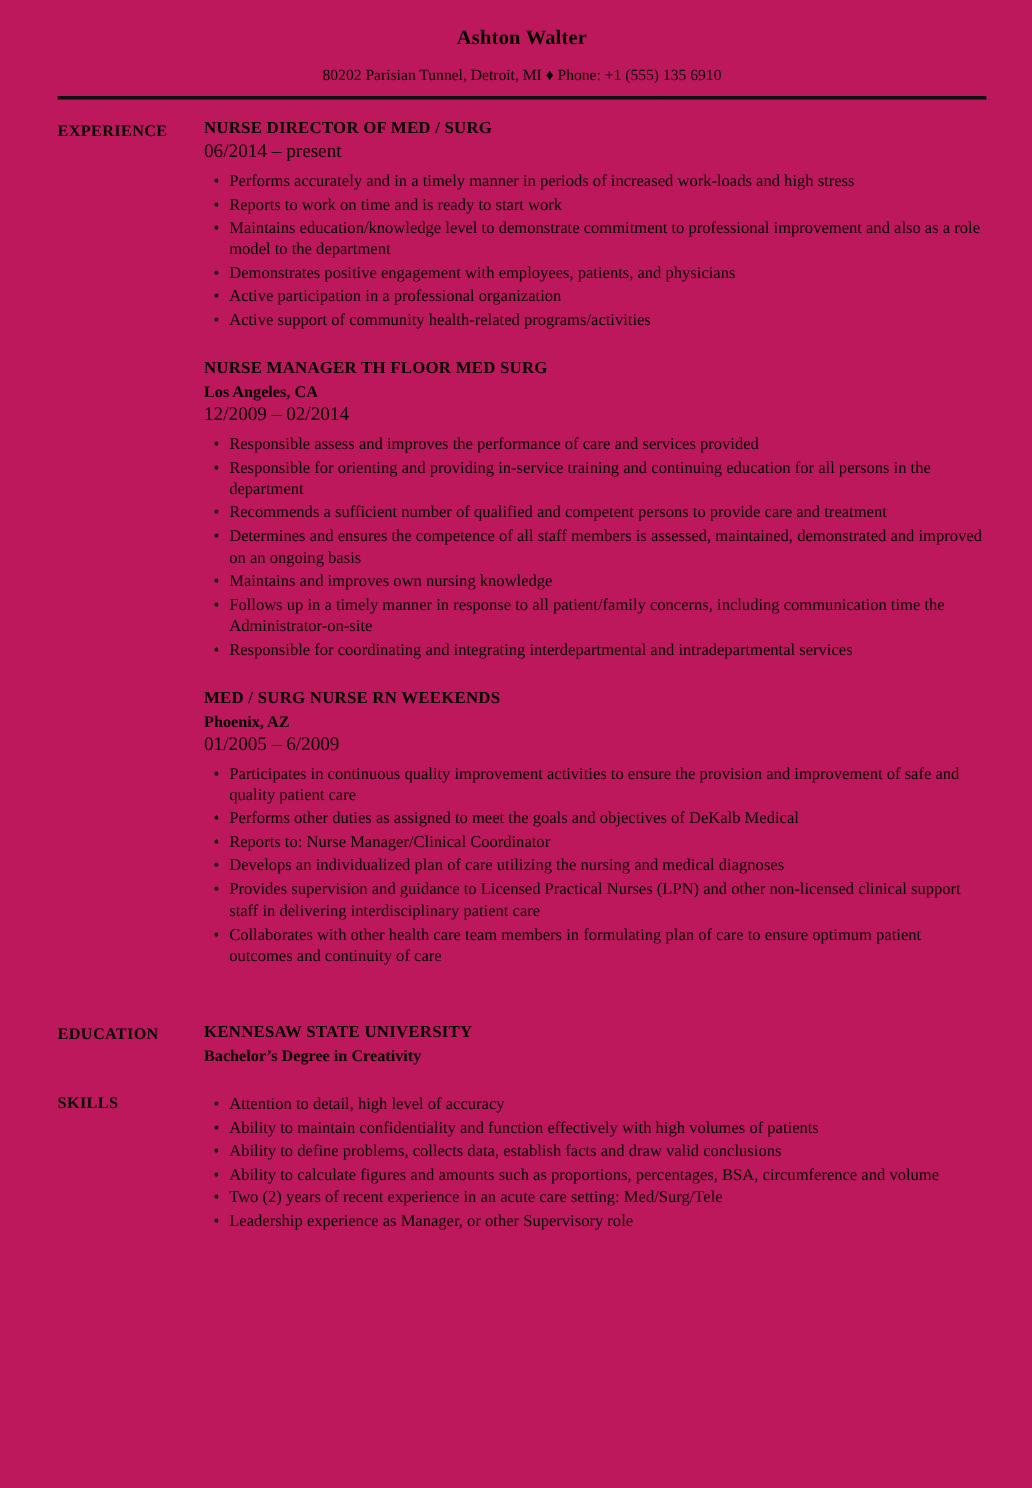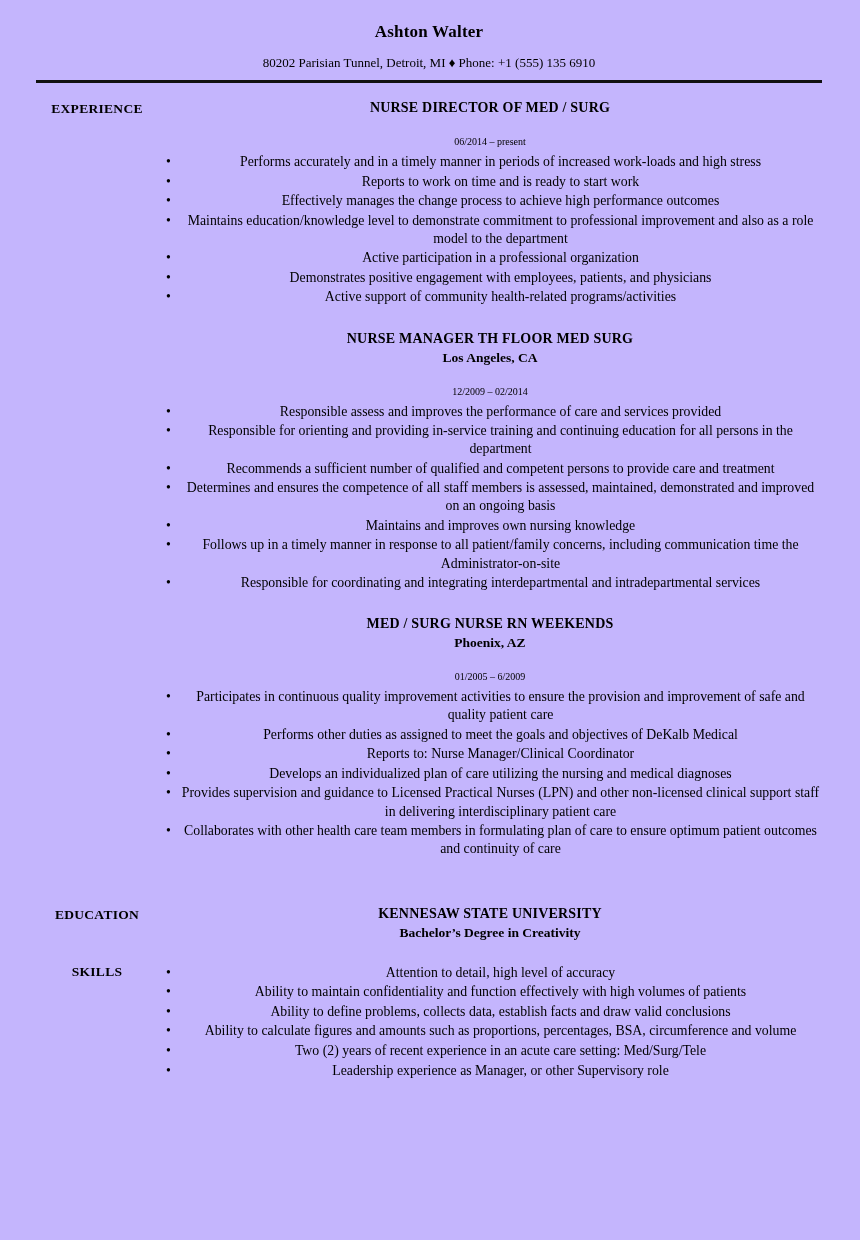--- a/index.html
+++ b/index.html
@@ -6,23 +6,23 @@
     margin: 0;
     padding: 0;
     background: #e9e9e9;
     font-family: "Liberation Serif", "DejaVu Serif", serif;
     color: #000;
   }
   .page {
     width: 860px;
     min-height: 1240px;
     margin: 0 auto;
-    background: #c4b5fd;
+    background: #be185d;
     box-sizing: border-box;
-    padding: 22px 38px 40px 36px;
+    padding: 22px 38px 40px 48px;
   }
   
   .resume-header { text-align: center; }
   .candidate-name {
     margin: 0;
     font-size: 17px;
     font-weight: bold;
     letter-spacing: 0.2px;
   }
   .contact-line {
@@ -34,21 +34,20 @@
     border: none;
     border-top: 3px solid #111;
     margin: 9px 0 0 0;
   }
   
   main { margin-top: 17px; }
   .section-row {
     display: grid;
     grid-template-columns: 122px 1fr;
     align-items: start;
-    text-align: center;
   }
   .section-label {
     font-size: 13.5px;
     font-weight: bold;
     letter-spacing: 0.3px;
     padding-top: 1px;
   }
   .section-content { min-width: 0; }
   
   .job { margin-bottom: 24px; }
@@ -58,22 +57,22 @@
     font-size: 14px;
     font-weight: bold;
     letter-spacing: 0.2px;
   }
   .job-location {
     margin-top: 3px;
     font-size: 13.5px;
     font-weight: bold;
   }
   .job-dates {
-    margin-top: 20px;
-    font-size: 10px;
+    margin-top: 2px;
+    font-size: 16px;
   }
   
   ul.bullets {
     list-style: none;
     margin: 6px 0 0 0;
     padding: 0 0 0 21px;
   }
   ul.bullets li {
     position: relative;
     font-size: 13.8px;
@@ -119,24 +118,23 @@
     <section class="section-row">
       <div class="section-label">EXPERIENCE</div>
       <div class="section-content">
 
         <article class="job">
           <h2 class="job-title">NURSE DIRECTOR OF MED / SURG</h2>
           <div class="job-dates">06/2014 – present</div>
           <ul class="bullets">
             <li>Performs accurately and in a timely manner in periods of increased work-loads and high stress</li>
             <li>Reports to work on time and is ready to start work</li>
-            <li>Effectively manages the change process to achieve high performance outcomes</li>
             <li>Maintains education/knowledge level to demonstrate commitment to professional improvement and also as a role model to the department</li>
+            <li>Demonstrates positive engagement with employees, patients, and physicians</li>
             <li>Active participation in a professional organization</li>
-            <li>Demonstrates positive engagement with employees, patients, and physicians</li>
             <li>Active support of community health-related programs/activities</li>
           </ul>
         </article>
 
         <article class="job">
           <h2 class="job-title">NURSE MANAGER TH FLOOR MED SURG</h2>
           <div class="job-location">Los Angeles, CA</div>
           <div class="job-dates">12/2009 – 02/2014</div>
           <ul class="bullets">
             <li>Responsible assess and improves the performance of care and services provided</li>

